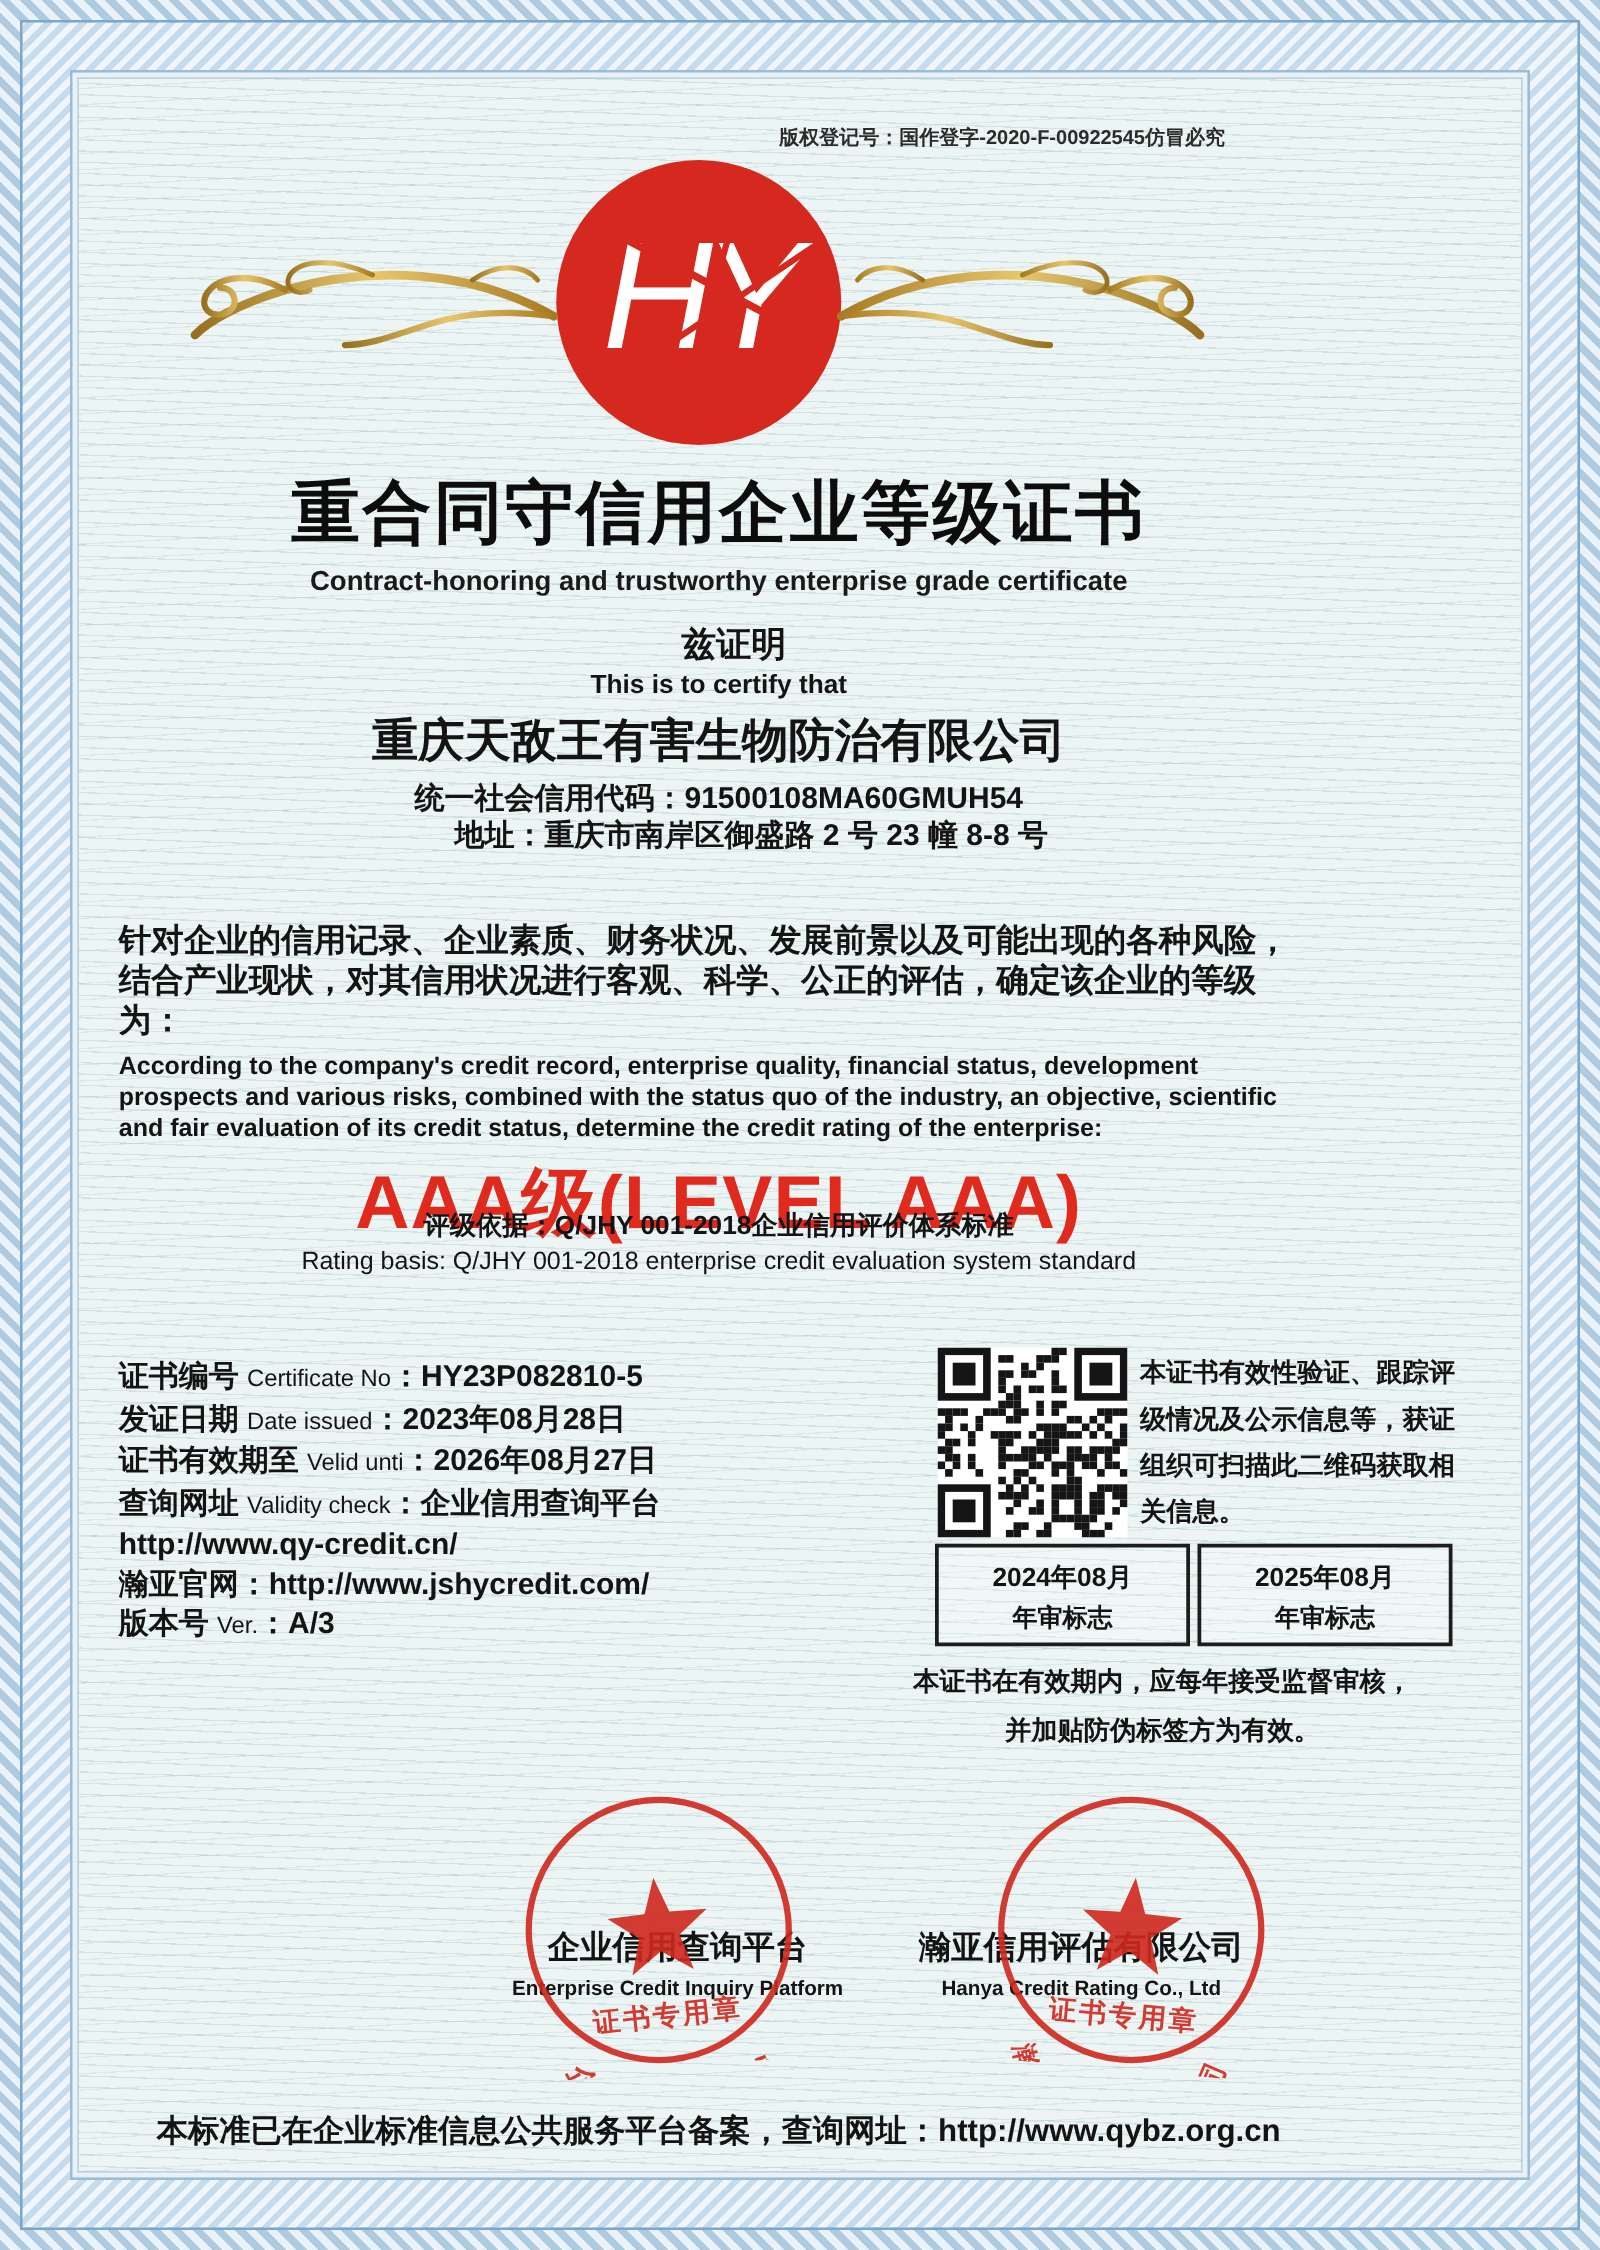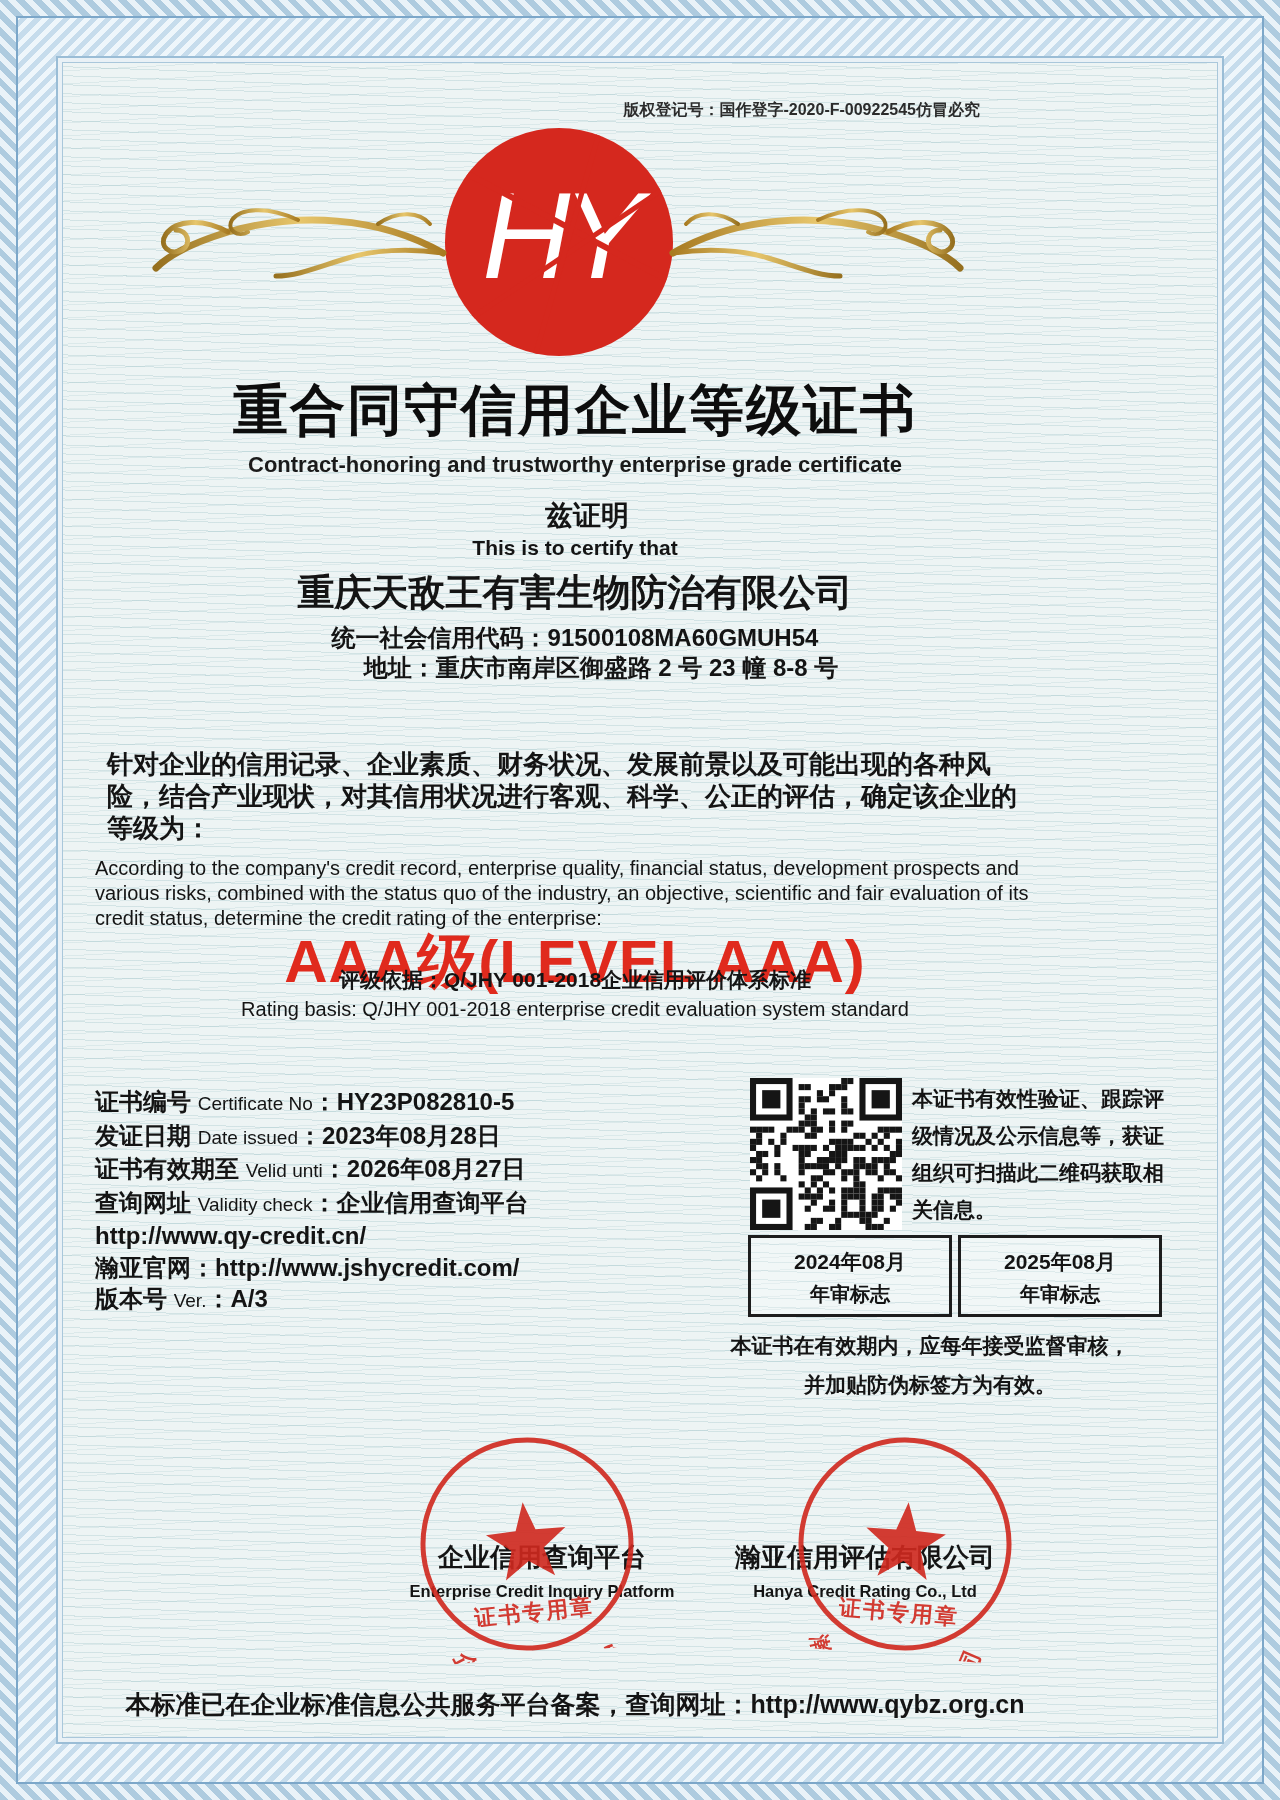--- a/index.html
+++ b/index.html
@@ -34,22 +34,22 @@
 
   .title{top:374px;font-size:55px;font-weight:700;letter-spacing:2px;color:#0d0d0d;}
   .subtitle{top:452px;font-size:22px;font-weight:600;color:#1a1a1a;}
   .certify-cn{top:497px;font-size:28px;font-weight:600;padding-left:12px;}
   .certify-en{top:536px;font-size:21px;font-weight:600;}
   .company{top:568px;font-size:37px;font-weight:800;}
   .code{top:622px;font-size:24px;font-weight:700;}
   .address{top:652px;font-size:24px;font-weight:700;padding-left:26px;}
 
   .body-block{left:95px;top:736px;width:952px;}
-  .body-cn{font-size:26px;line-height:32px;font-weight:700;margin:12px;}
-  .body-en{font-size:20px;line-height:25px;margin:9px 0 0 0;font-weight:400;}
+  .body-cn{font-size:26px;line-height:32px;font-weight:700;margin:0;}
+  .body-en{font-size:20px;line-height:25px;margin:9px 0 0 0;font-weight:700;}
 
   .rating{top:888px;font-size:60px;font-weight:900;color:#e02a1d;letter-spacing:1px;margin-top:34px;}
   .basis{top:966px;}
   .basis-cn{font-size:21px;font-weight:700;margin:0;}
   .basis-en{font-size:20px;margin:4px 0 0 0;font-weight:500;}
 
   .details{left:95px;top:1086px;width:600px;font-size:24px;line-height:31.5px;font-weight:700;}
   .details .en{font-size:19px;font-weight:500;}
 
   .qr{left:750px;top:1078px;width:152px;height:152px;background:#fff;}

